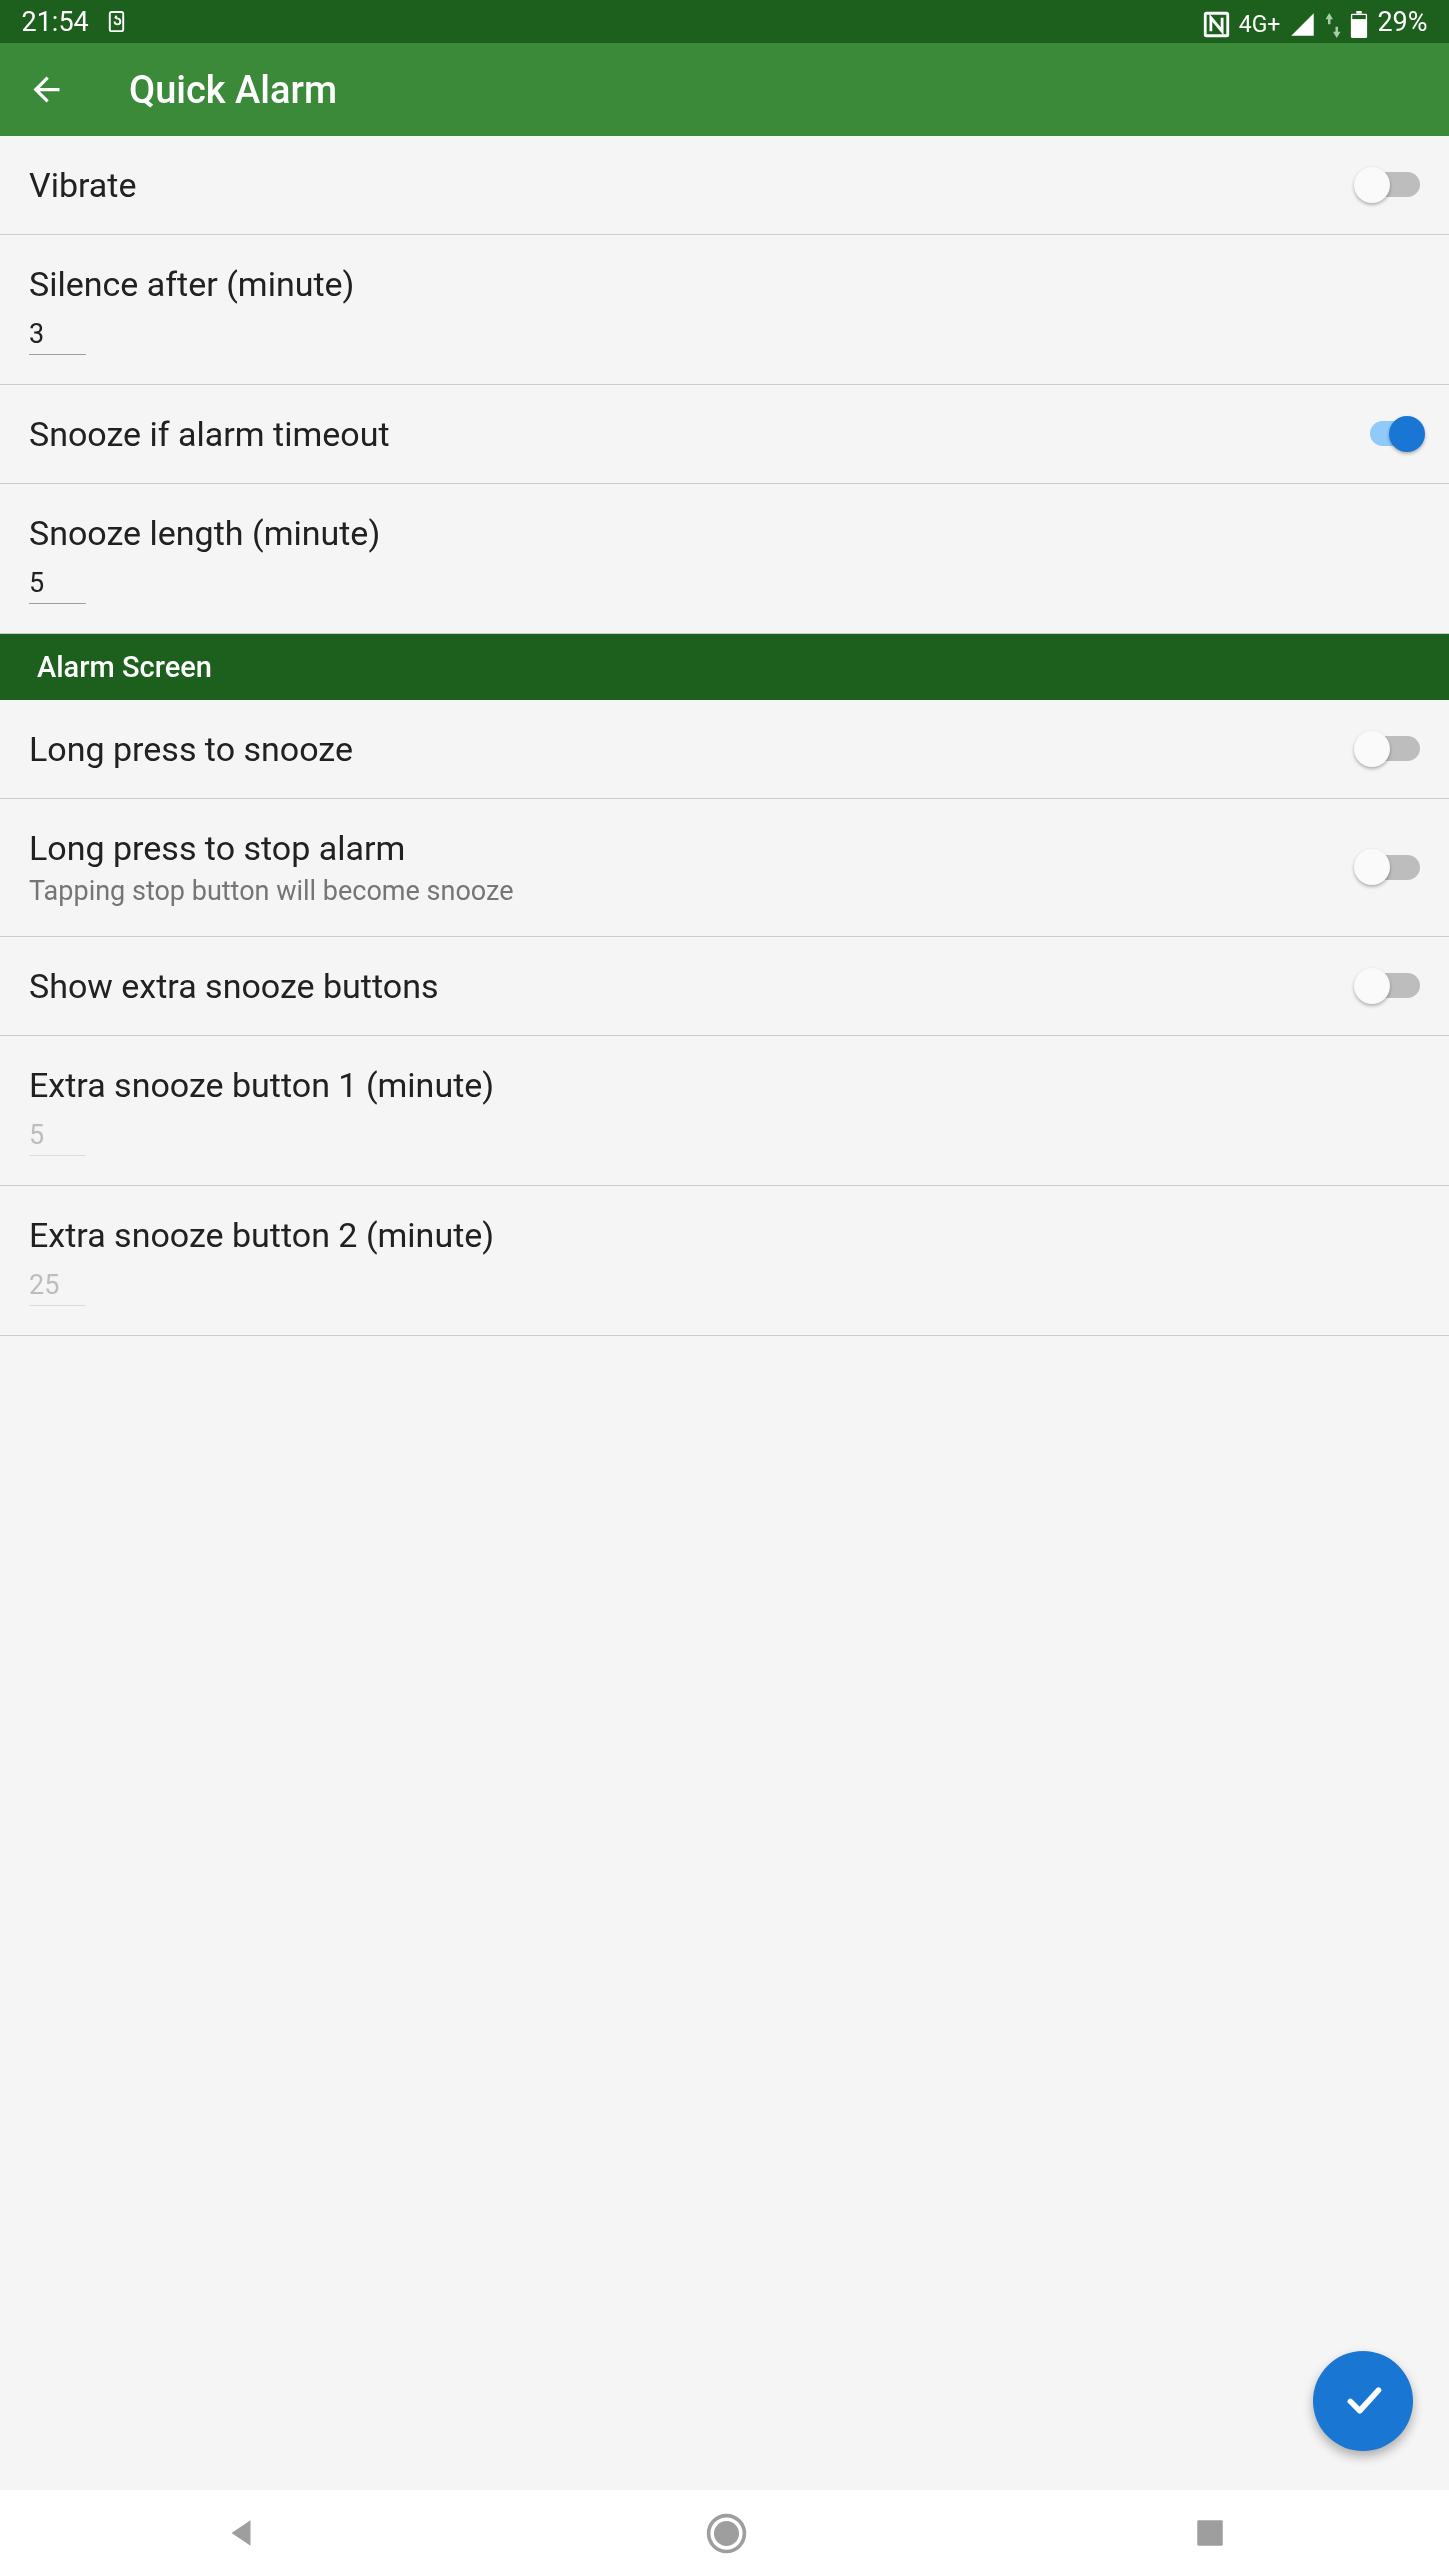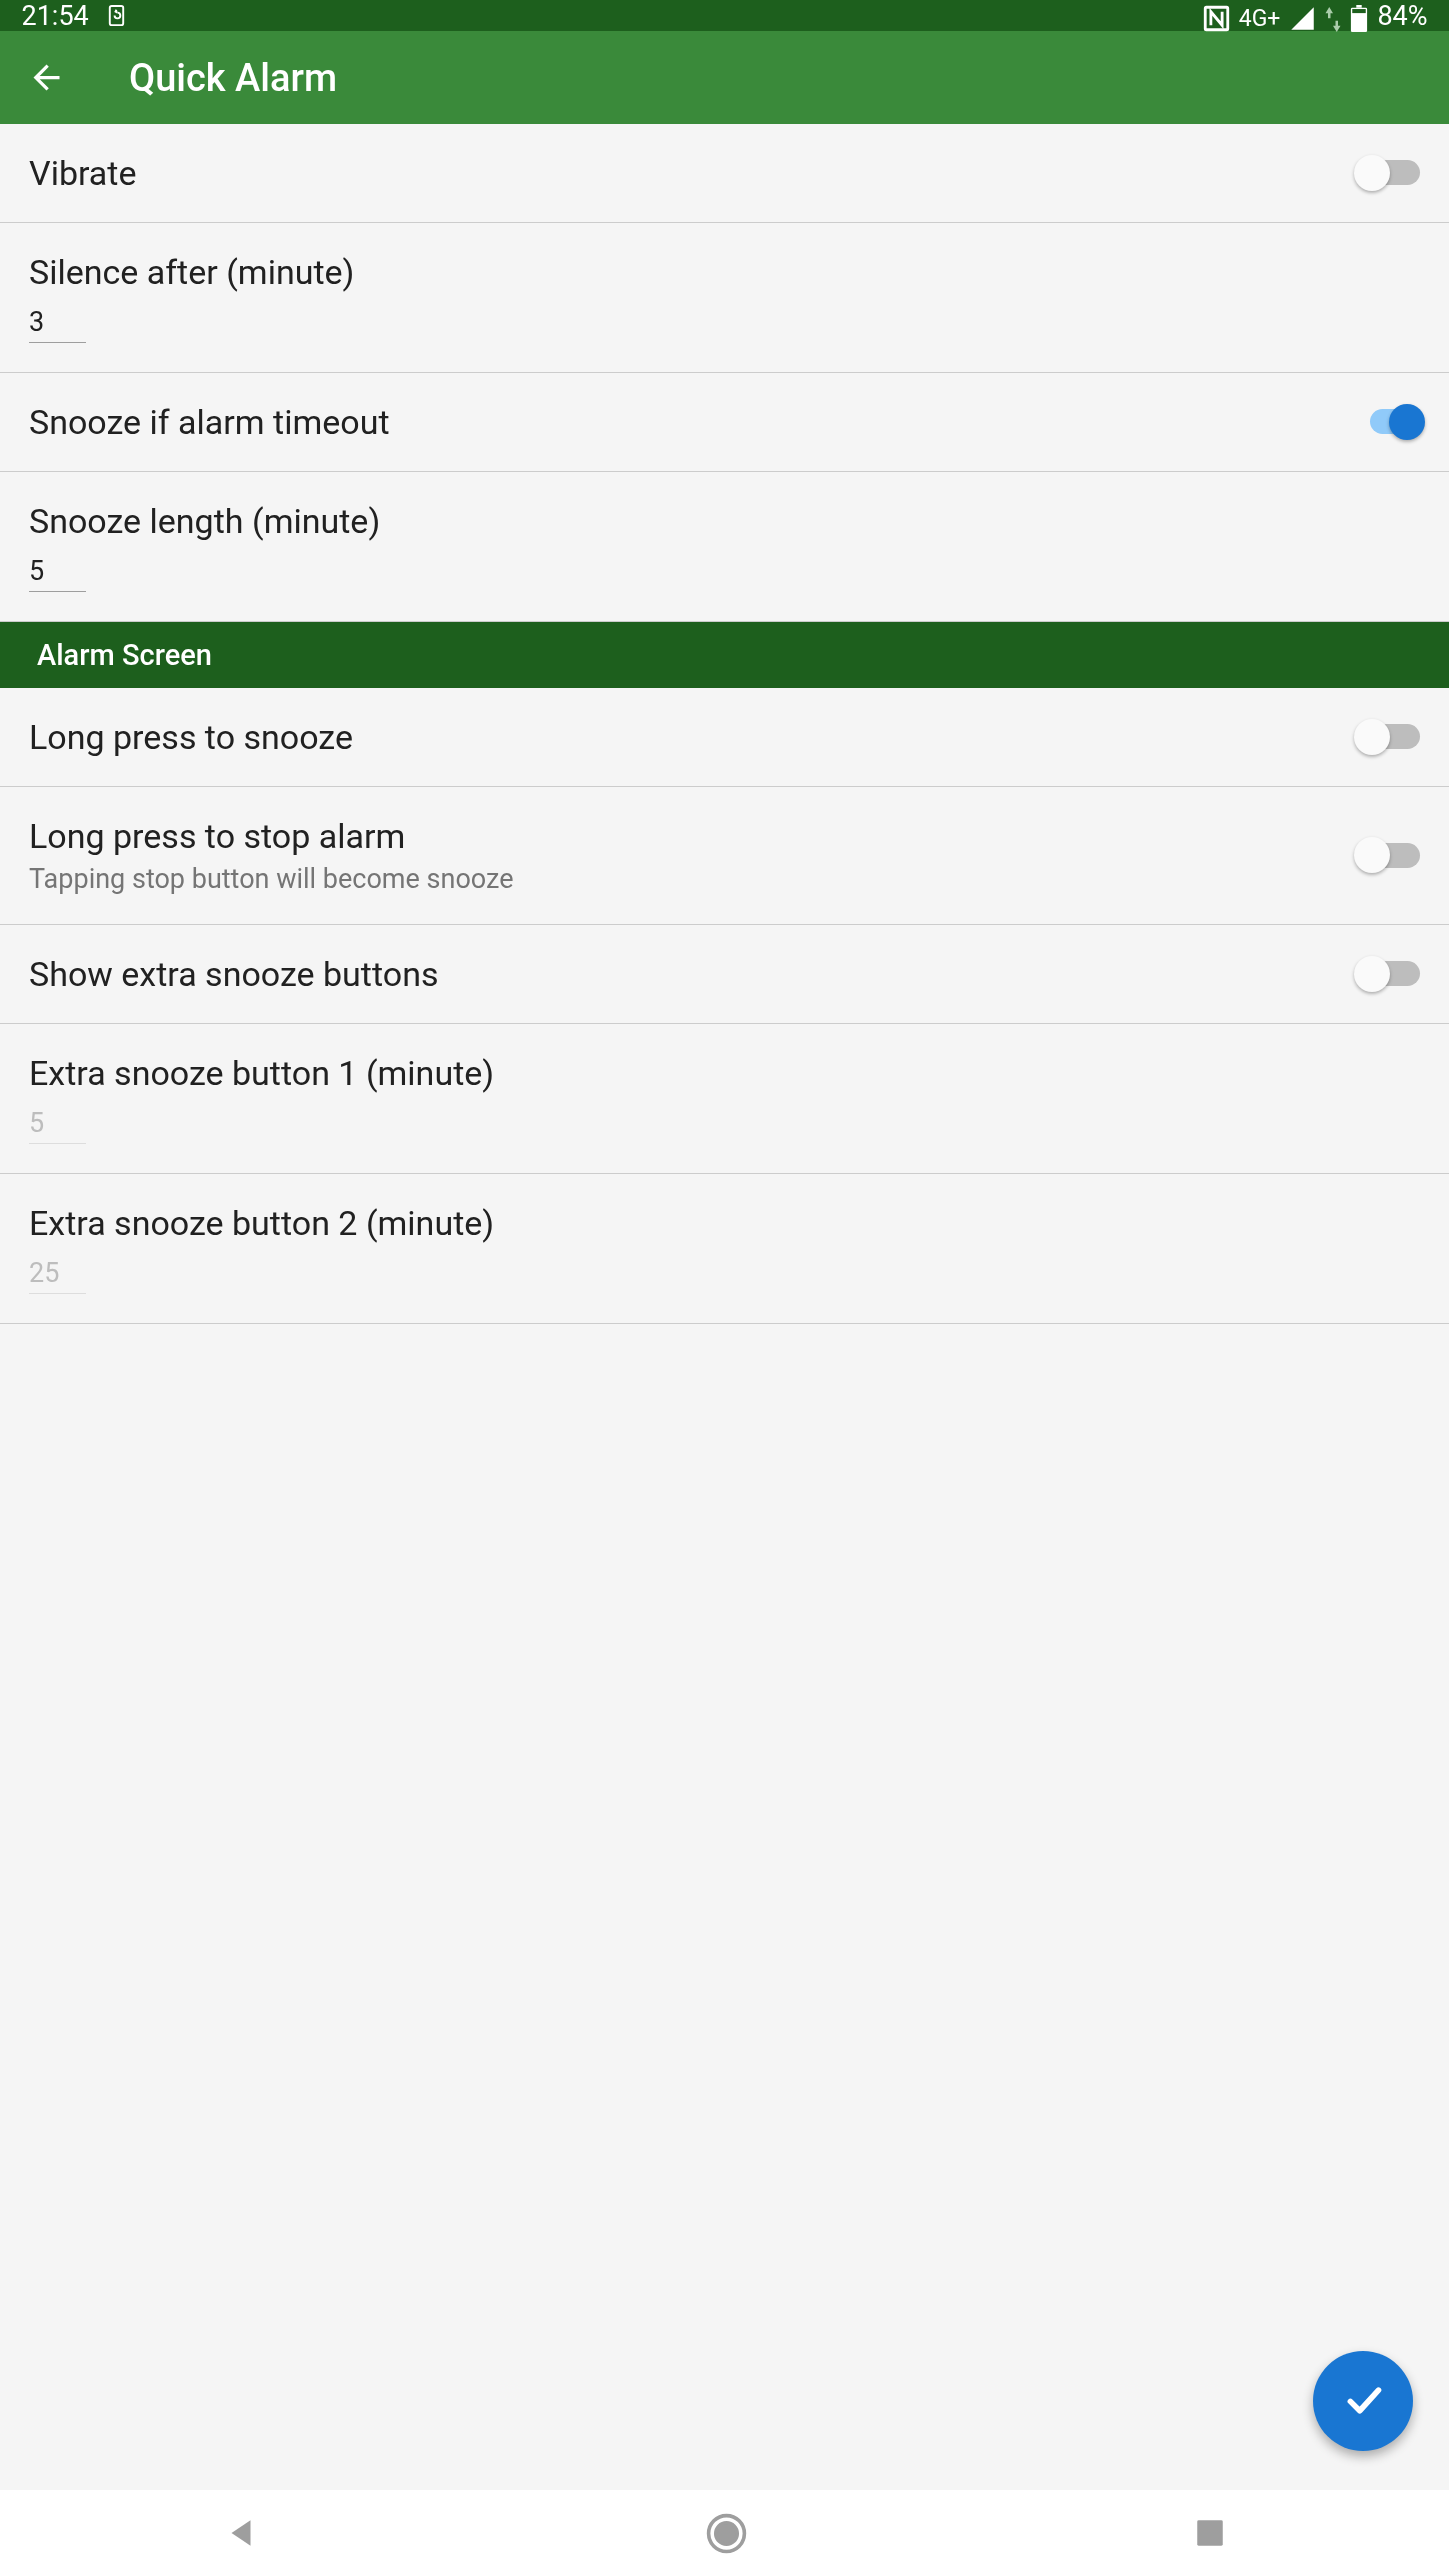--- a/index.html
+++ b/index.html
@@ -5,21 +5,21 @@
     * { margin: 0; padding: 0; box-sizing: border-box; }
     body {
       width: 1449px;
       height: 2576px;
       font-family: Roboto, -apple-system, sans-serif;
       background: #f5f5f5;
       overflow: hidden;
       position: relative;
     }
     .status-bar {
-      height: 31px;
+      height: 43px;
       background: #1d5f1d;
       display: flex;
       align-items: center;
       justify-content: space-between;
       padding: 0 21.5px;
       color: #fff;
       font-size: 27px;
       font-weight: 400;
     }
     .status-left { display: flex; align-items: center; gap: 16px; }
@@ -154,21 +154,21 @@
           <path d="M3 0 L6 5 L4 5 L4 9 L2 9 L2 5 L0 5 Z M9 20 L12 15 L10 15 L10 11 L8 11 L8 15 L6 15 Z"></path>
         </svg>
     </span>
     <span class="status-icon">
       <svg width="18" height="27" viewBox="0 0 12 20" fill="#fff">
           <rect x="0" y="2" width="12" height="18" rx="1"></rect>
           <rect x="4" y="0" width="4" height="2"></rect>
           <rect x="1" y="3" width="10" height="3" fill="#1d5f1d"></rect>
         </svg>
     </span>
-    <span>84%</span>
+    <span>29%</span>
   </div>
 </div>
 
 <div class="app-bar">
   <span class="back-arrow">
     <svg width="39" height="39" viewBox="0 0 24 24" fill="#fff">
         <path d="M20 11H7.83l5.59-5.59L12 4l-8 8 8 8 1.41-1.41L7.83 13H20v-2z"></path>
       </svg>
   </span>
   <span class="app-title">Quick Alarm</span>

